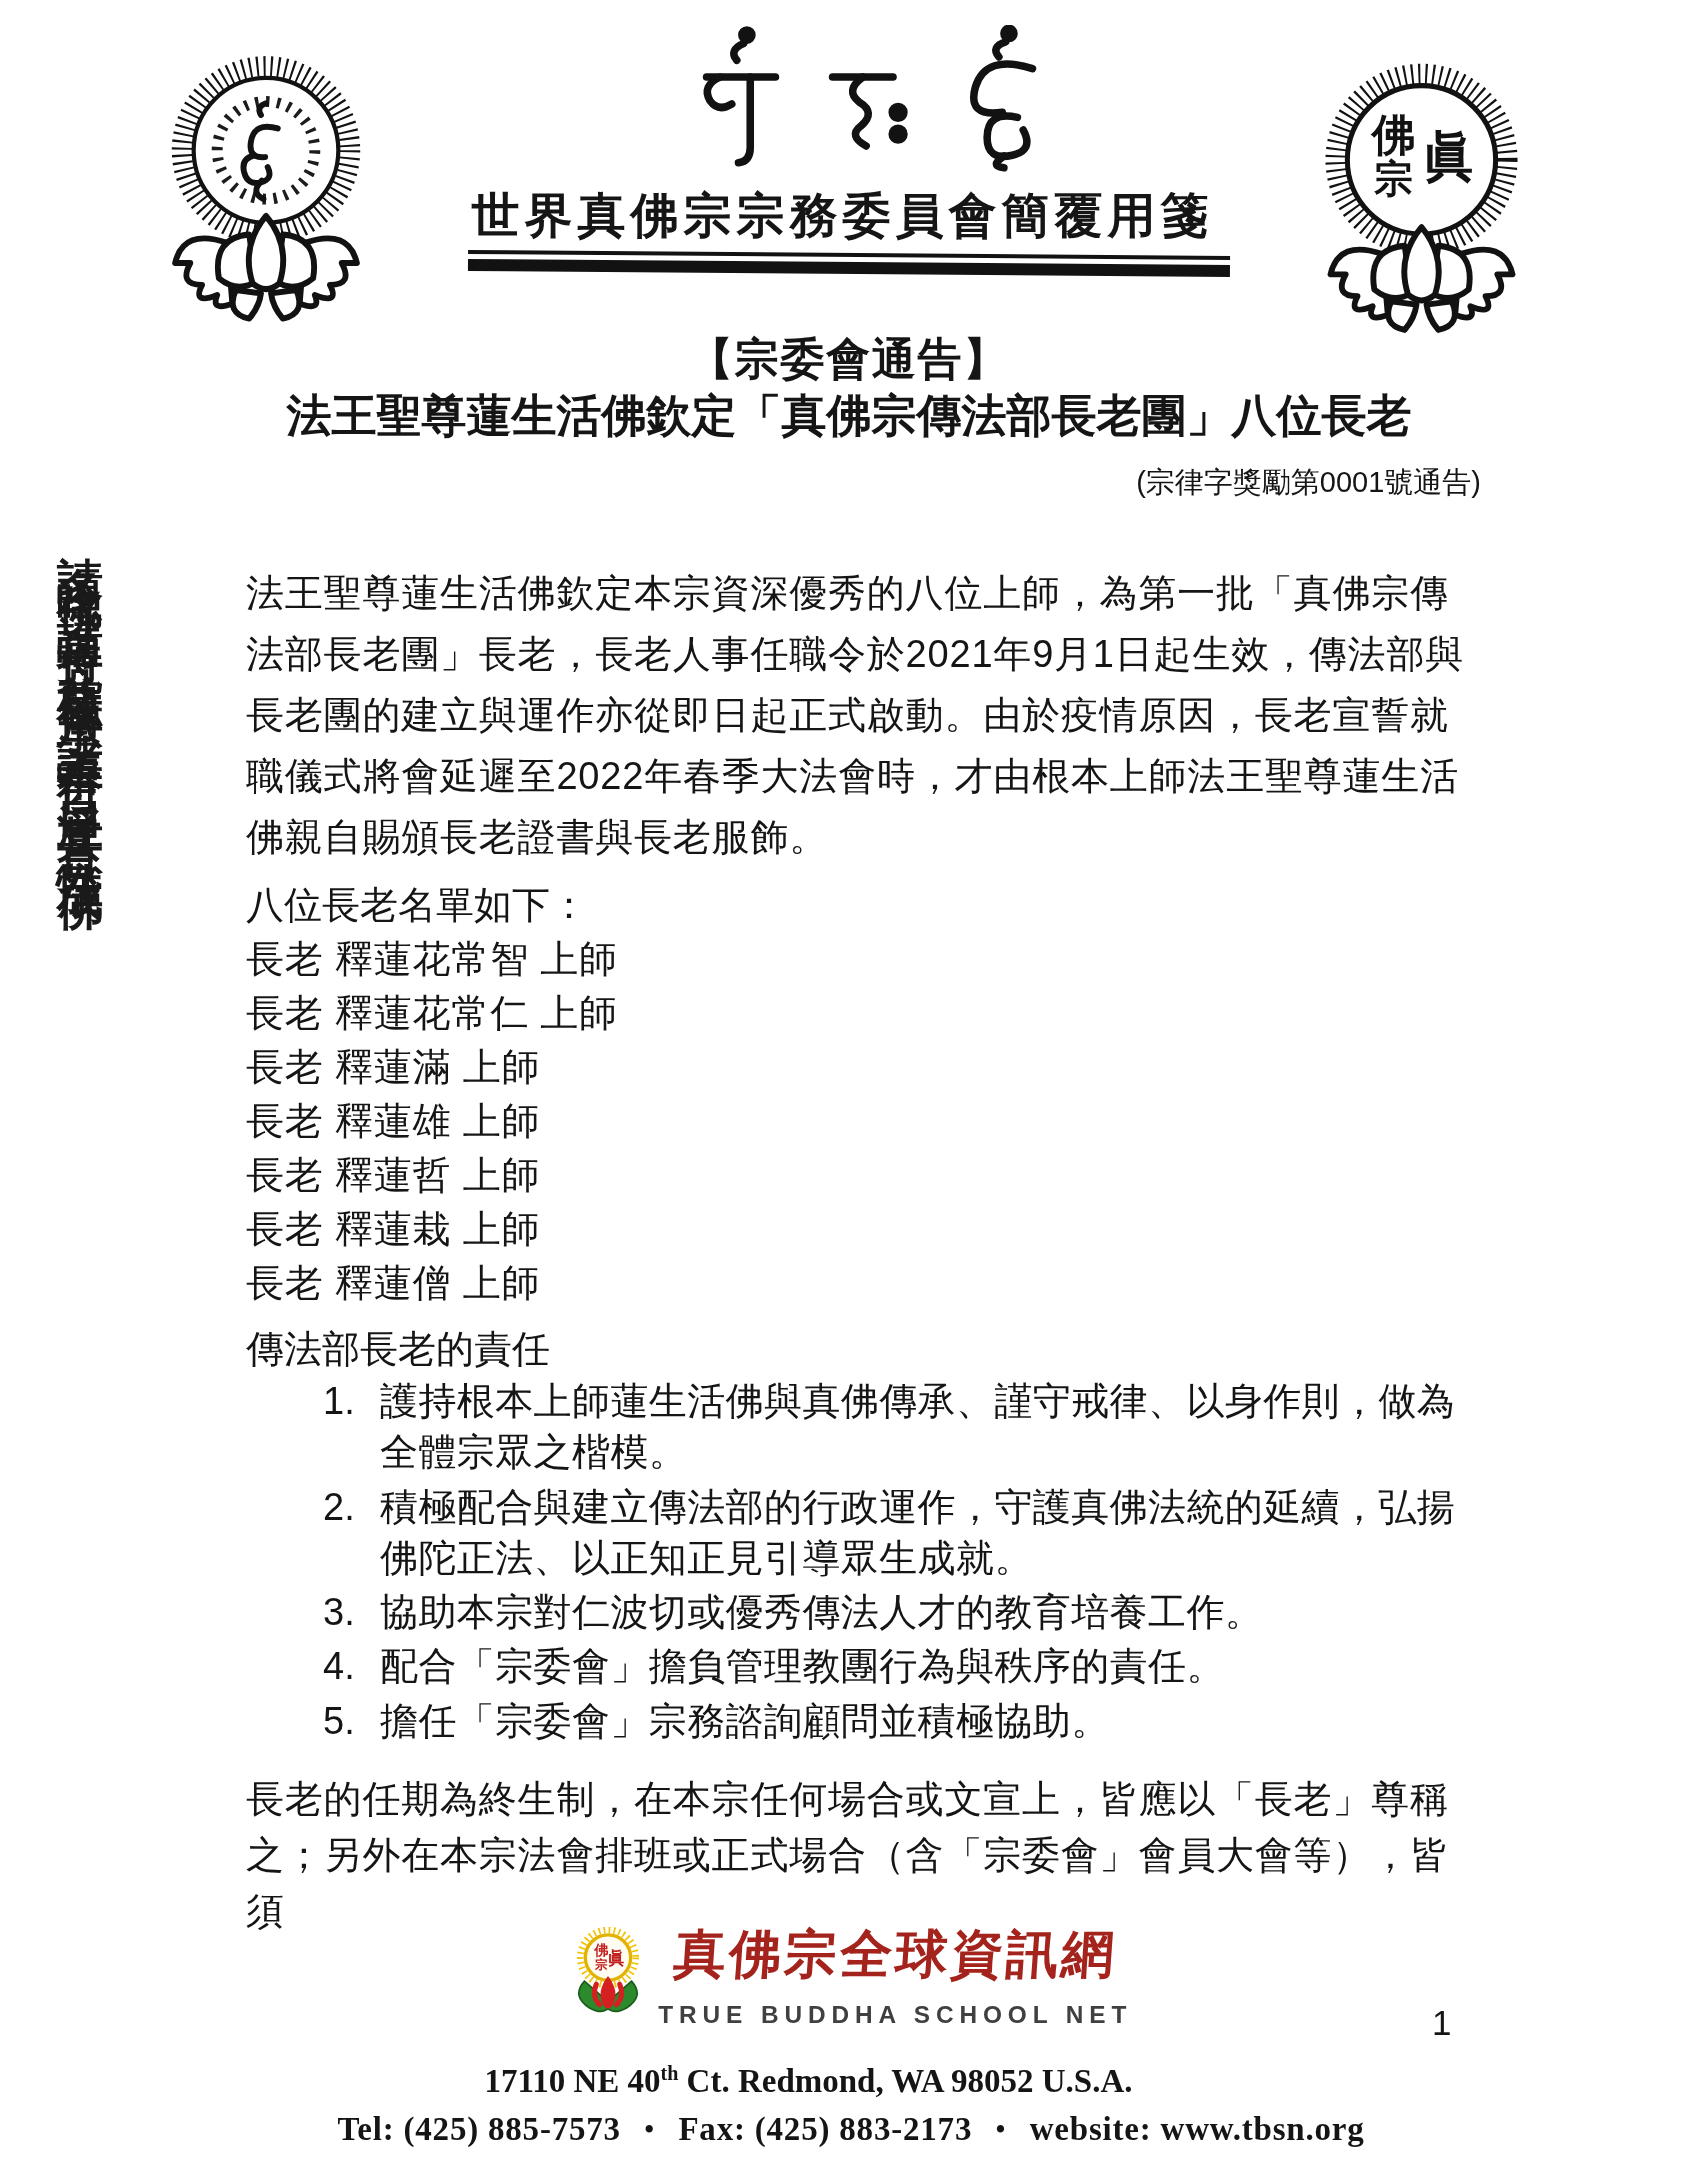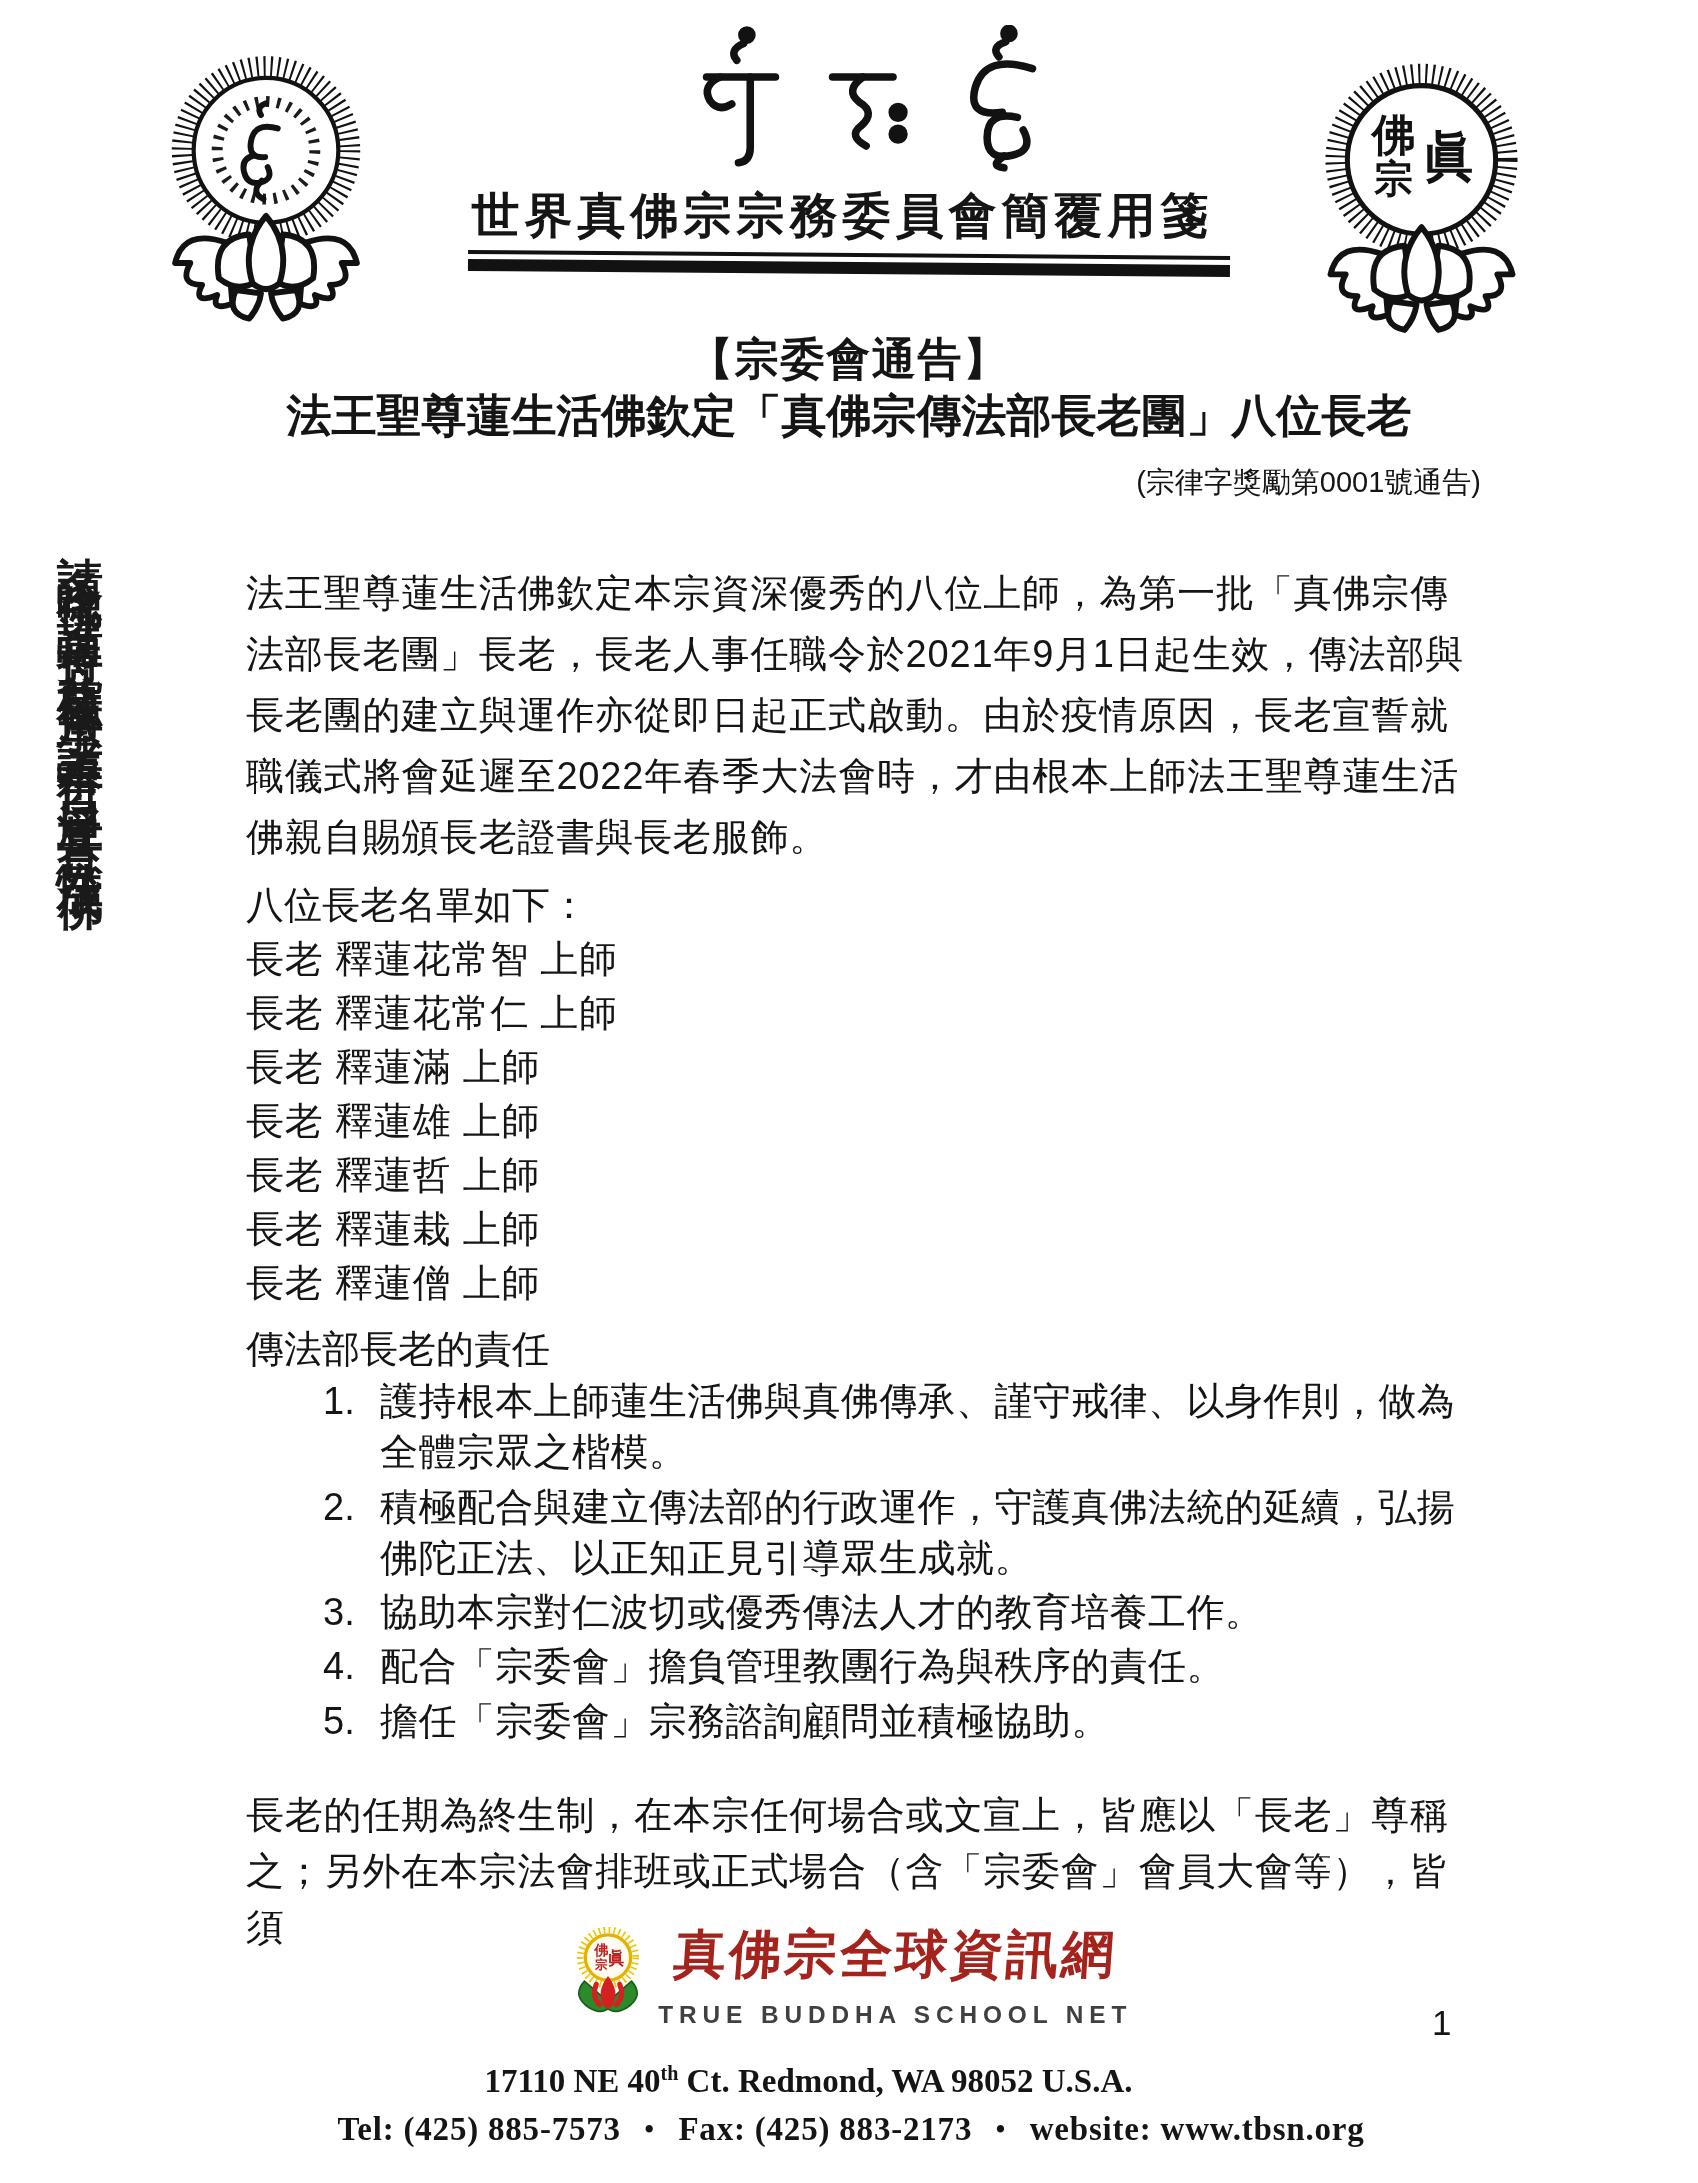--- a/index.html
+++ b/index.html
@@ -53,21 +53,21 @@
     text-align:left;
   }
   .list-heading{font-size:38px;line-height:54px;margin-top:10px;}
   .elder-list{margin:0;}
   .elder-row{font-size:38px;line-height:54px;letter-spacing:0.8px;}
   .duty-heading{font-size:38px;line-height:51px;margin-top:13.5px;}
   .duty-list{margin-top:1.7px;}
   .duty-row{display:flex;align-items:flex-start;padding-left:77px;margin-bottom:3.4px;}
   .duty-num{width:57px;font-size:38px;line-height:51px;flex:0 0 57px;}
   .duty-text{width:1105px;font-size:38px;line-height:51px;letter-spacing:0.4px;}
-  .closing{margin-top:40px;font-size:38px;line-height:56px;letter-spacing:0.8px;}
+  .closing{margin-top:24px;font-size:38px;line-height:56px;letter-spacing:0.8px;}
   
   .footer-logo-row{
     position:absolute;left:0;top:1927px;width:1698px;
     display:flex;justify-content:center;align-items:flex-start;gap:8.4px;
   }
   .tbsn-text-col{display:flex;flex-direction:column;align-items:center;}
   .tbsn-zh{
     font-family:"Liberation Serif",serif;
     font-size:52px;font-weight:bold;color:#a5231d;letter-spacing:3.4px;line-height:56px;
     transform:skewX(-4deg);

